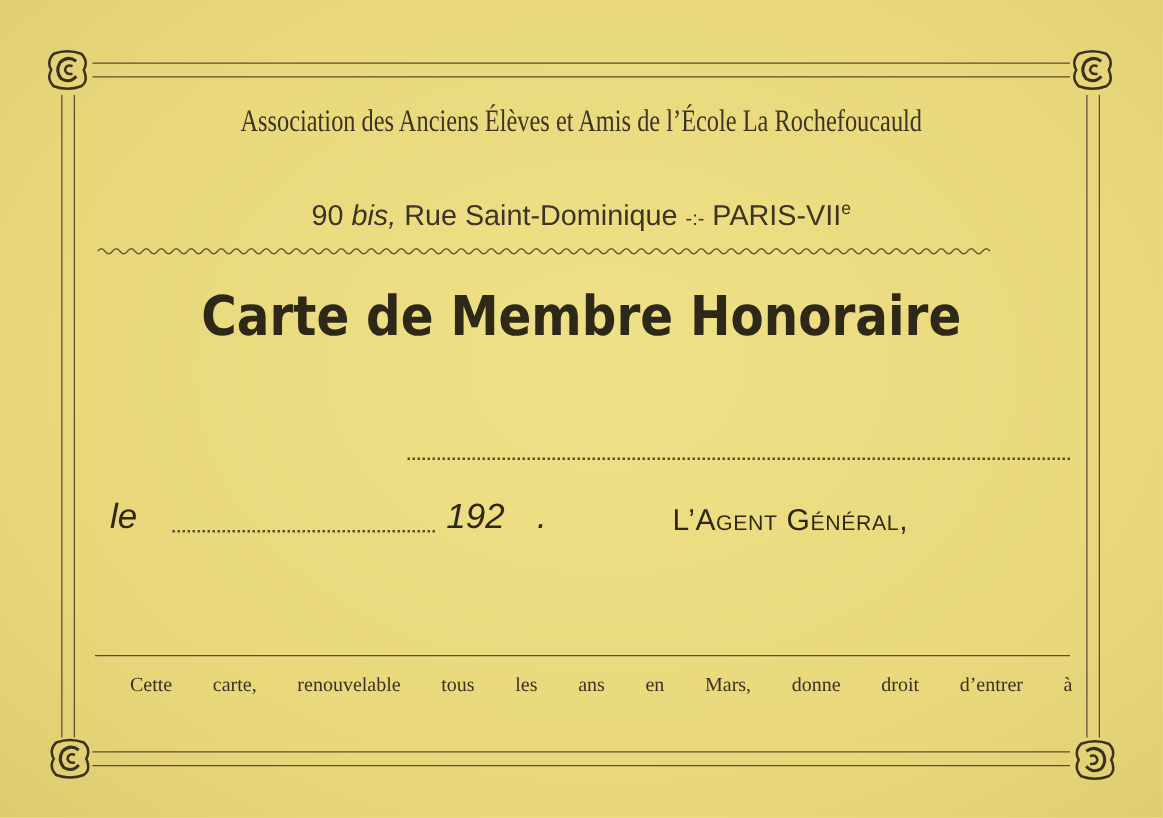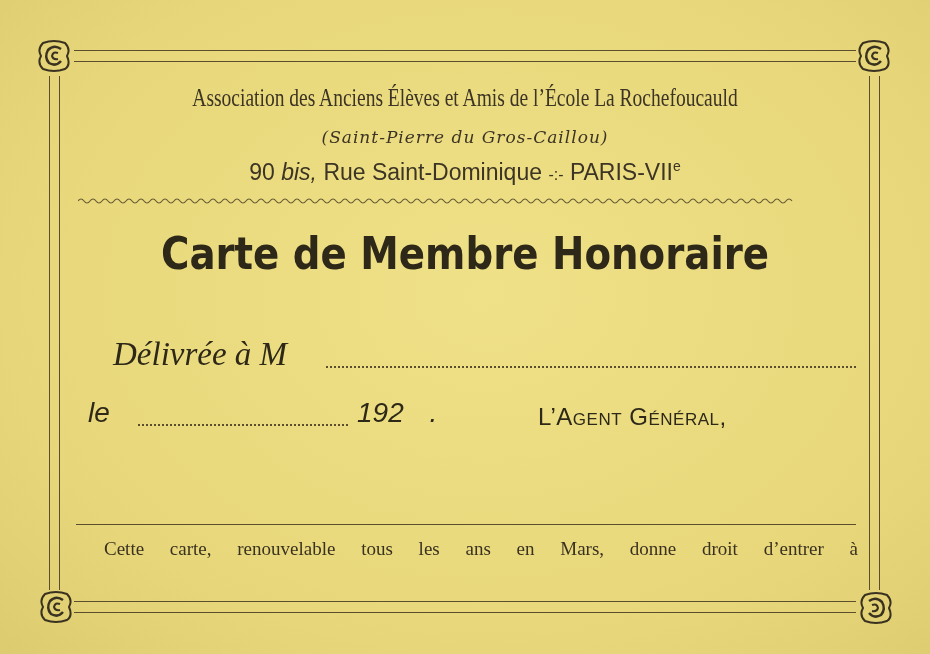--- a/index.html
+++ b/index.html
@@ -54,21 +54,21 @@
       position:absolute; left:357px; top:397px;
       font-family:Liberation Sans, sans-serif; font-style:italic; font-size:28px; color:#2e2818;
     }
     .agent {
       position:absolute; left:538px; top:403px;
       font-family:Liberation Sans, sans-serif; font-size:24px; color:#2e2818;
       font-variant:small-caps; letter-spacing:0.5px;
     }
     .note {
       position:absolute; left:86px; width:772px; top:538px;
-      font-family:"Liberation Serif", serif; font-size:19px; line-height:22px; color:#3a3220;
+      font-family:"Liberation Serif", serif; font-size:16px; line-height:22px; color:#3a3220;
       text-align:justify; text-align-last:left;
     }
     .note .l1 { display:block; text-align:justify; text-align-last:justify; padding-left:18px; }
   </style>
 </head>
 <body>
 
 <div class="card">
 
   <div class="hline" style="left:74px; top:50px; width:782px;"></div>
@@ -95,36 +95,34 @@
     <path d="M24 10 Q17 5 11 11 Q7 18 12 24 Q19 28 24 22" fill="none" stroke="#3a3220" stroke-width="2.5"></path>
     <path d="M21 14 Q16 12 15 17 Q16 21 21 20" fill="none" stroke="#3a3220" stroke-width="2"></path>
   </svg>
   <svg class="orn" style="left:859px; top:591px;" viewBox="0 0 34 34">
     <path d="M6 4 Q17 0 28 4 Q34 10 30 17 Q34 26 28 30 Q17 34 6 30 Q0 24 4 17 Q0 10 6 4 Z" fill="none" stroke="#3a3220" stroke-width="2"></path>
     <path d="M10 10 Q17 5 23 11 Q27 18 22 24 Q15 28 10 22" fill="none" stroke="#3a3220" stroke-width="2.5"></path>
     <path d="M13 14 Q18 12 19 17 Q18 21 13 20" fill="none" stroke="#3a3220" stroke-width="2"></path>
   </svg>
 
   <div class="assoc">Association des Anciens Élèves et Amis de l’École La Rochefoucauld</div>
-  <div class="parish">(Saint-Pierre du Gros-Caillou)</div>
   <div class="addr">
     <span>90</span>
     <i>bis,</i>
     <span>Rue Saint-Dominique</span>
     <span style="font-size:16px;">-:-</span>
     <span>PARIS-VII</span><sup>e</sup>
   </div>
 
   <svg class="wavy" viewBox="0 0 774 10" preserveAspectRatio="none">
     <path d="M0 5 q3 -4 6 0 t6 0 t6 0 t6 0 t6 0 t6 0 t6 0 t6 0 t6 0 t6 0 t6 0 t6 0 t6 0 t6 0 t6 0 t6 0 t6 0 t6 0 t6 0 t6 0 t6 0 t6 0 t6 0 t6 0 t6 0 t6 0 t6 0 t6 0 t6 0 t6 0 t6 0 t6 0 t6 0 t6 0 t6 0 t6 0 t6 0 t6 0 t6 0 t6 0 t6 0 t6 0 t6 0 t6 0 t6 0 t6 0 t6 0 t6 0 t6 0 t6 0 t6 0 t6 0 t6 0 t6 0 t6 0 t6 0 t6 0 t6 0 t6 0 t6 0 t6 0 t6 0 t6 0 t6 0 t6 0 t6 0 t6 0 t6 0 t6 0 t6 0 t6 0 t6 0 t6 0 t6 0 t6 0 t6 0 t6 0 t6 0 t6 0 t6 0 t6 0 t6 0 t6 0 t6 0 t6 0 t6 0 t6 0 t6 0 t6 0 t6 0 t6 0 t6 0 t6 0 t6 0 t6 0 t6 0 t6 0 t6 0 t6 0 t6 0 t6 0 t6 0 t6 0 t6 0 t6 0 t6 0 t6 0 t6 0 t6 0 t6 0 t6 0 t6 0 t6 0 t6 0 t6 0 t6 0 t6 0 t6 0 t6 0" fill="none" stroke="#6a5e36" stroke-width="1.2"></path>
   </svg>
 
   <div class="title">Carte de Membre Honoraire</div>
 
-  <div class="deliv-label">Délivrée à M</div>
   <div class="dots" style="left:326px; top:366px; width:530px;"></div>
 
   <div class="le-label">le</div>
   <div class="dots" style="left:138px; top:424px; width:210px;"></div>
   <div class="year">
     <span>192</span>
     <span style="margin-left:18px;">.</span>
   </div>
 
   <div class="agent">L’Agent Général,</div>

